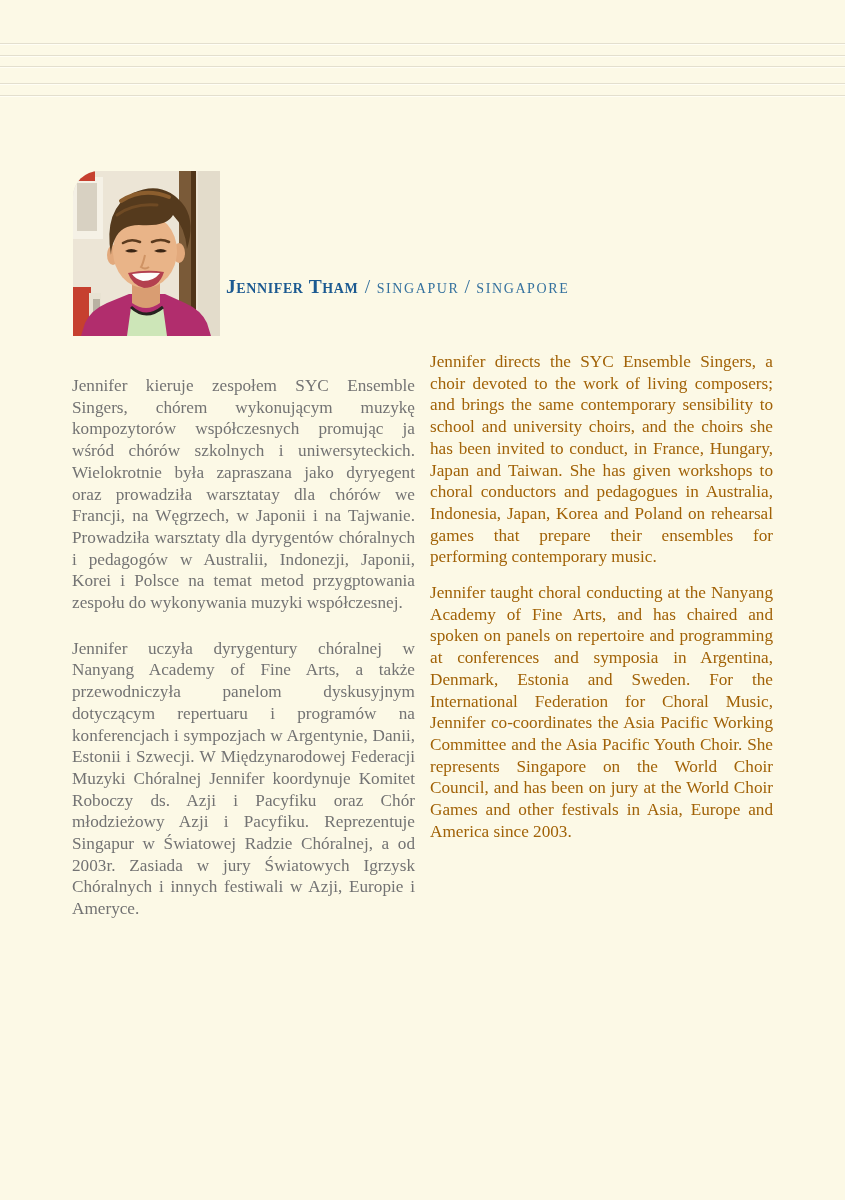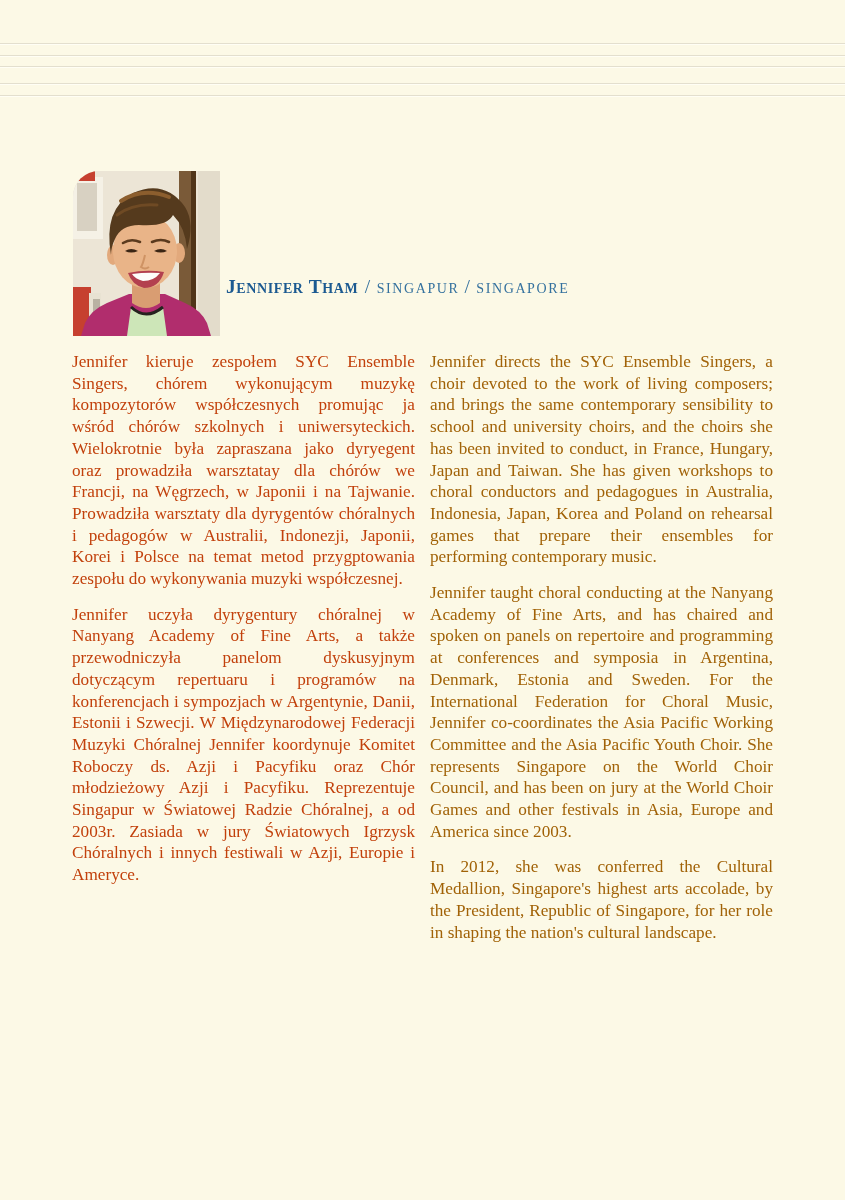--- a/index.html
+++ b/index.html
@@ -46,21 +46,21 @@
   
   .columns {
     position:absolute; left:72px; top:351px; width:701px;
     display:flex; gap:15px;
   }
   .col { width:343px; text-align:justify; }
   .col p {
     margin:0 0 14px 0;
     font-size:17.2px; line-height:21.7px;
   }
-  .col-pl p { color:#c2410c; }
+  .col-pl p { color:#737373;margin-top:24px; }
   .col-en p { color:#a16207; }
 
   
   .pagenum {
     position:absolute; right:0; top:1128px;
     width:66px; height:41px; box-sizing:border-box;
     background:#1168a8;
     border-radius:0 0 0 16px;
     display:flex; align-items:center; justify-content:center;
     padding-right:16px;
@@ -133,21 +133,20 @@
   </div>
 
   <div class="columns">
     <div class="col col-pl" lang="pl">
       <p>Jennifer kieruje zespołem SYC Ensemble Singers, chórem wykonującym muzykę kompozytorów współczesnych promując ja wśród chórów szkolnych i uniwersyteckich. Wielokrotnie była zapraszana jako dyryegent oraz prowadziła warsztatay dla chórów we Francji, na Węgrzech, w Japonii i na Tajwanie. Prowadziła warsztaty dla dyrygentów chóralnych i pedagogów w Australii, Indonezji, Japonii, Korei i Polsce na temat metod przygptowania zespołu do wykonywania muzyki współczesnej.</p>
       <p>Jennifer uczyła dyrygentury chóralnej w Nanyang Academy of Fine Arts, a także przewodniczyła panelom dyskusyjnym dotyczącym repertuaru i programów na konferencjach i sympozjach w Argentynie, Danii, Estonii i Szwecji. W Międzynarodowej Federacji Muzyki Chóralnej Jennifer koordynuje Komitet Roboczy ds. Azji i Pacyfiku oraz Chór młodzieżowy Azji i Pacyfiku. Reprezentuje Singapur w Światowej Radzie Chóralnej, a od 2003r. Zasiada w jury Światowych Igrzysk Chóralnych i innych festiwali w Azji, Europie i Ameryce.</p>
     </div>
     <div class="col col-en" lang="en">
       <p>Jennifer directs the SYC Ensemble Singers, a choir devoted to the work of living composers; and brings the same contemporary sensibility to school and university choirs, and the choirs she has been invited to conduct, in France, Hungary, Japan and Taiwan. She has given workshops to choral conductors and pedagogues in Australia, Indonesia, Japan, Korea and Poland on rehearsal games that prepare their ensembles for performing contemporary music.</p>
       <p>Jennifer taught choral conducting at the Nanyang Academy of Fine Arts, and has chaired and spoken on panels on repertoire and programming at conferences and symposia in Argentina, Denmark, Estonia and Sweden. For the International Federation for Choral Music, Jennifer co-coordinates the Asia Pacific Working Committee and the Asia Pacific Youth Choir. She represents Singapore on the World Choir Council, and has been on jury at the World Choir Games and other festivals in Asia, Europe and America since 2003.</p>
-      <p>In 2012, she was conferred the Cultural Medallion, Singapore's highest arts accolade, by the President, Republic of Singapore, for her role in shaping the nation's cultural landscape.</p>
     </div>
   </div>
 
   <div class="pagenum">
     <span>5</span>
   </div>
 
 </div>
 
 </body></html>

